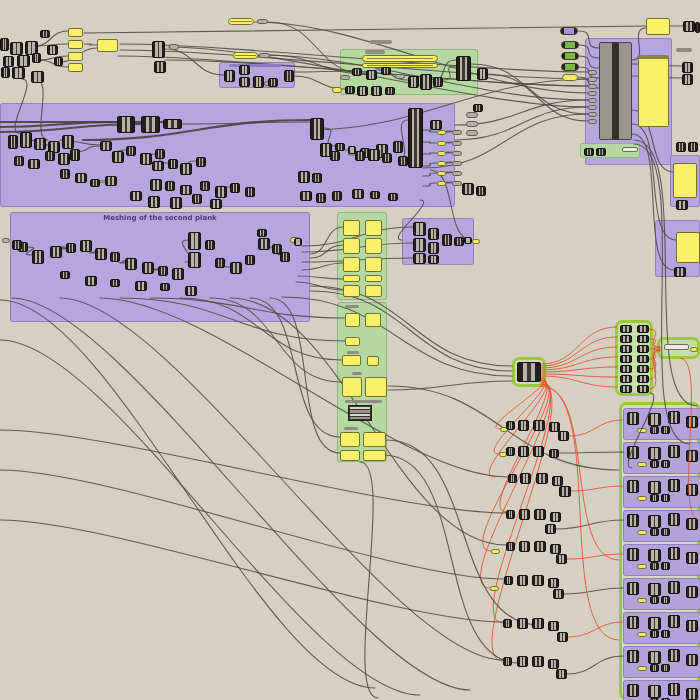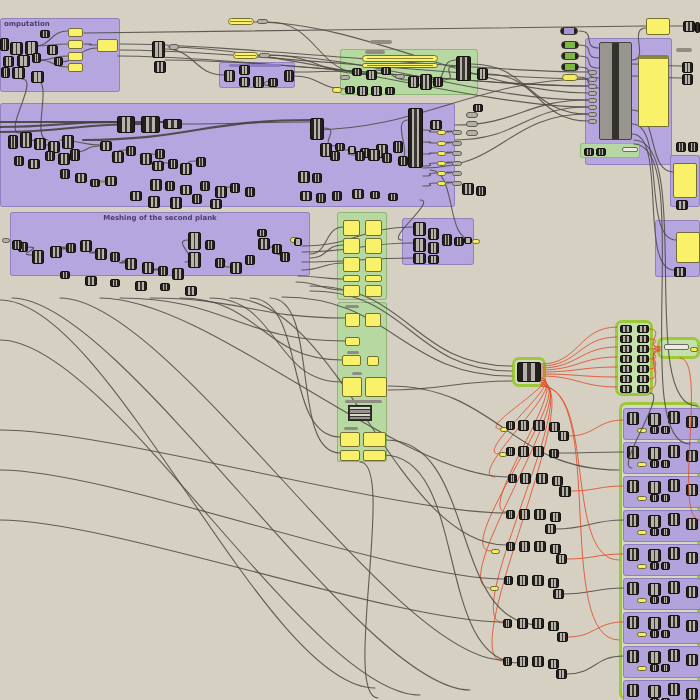--- a/index.html
+++ b/index.html
@@ -33,25 +33,22 @@
   .bar.white{background:#eceae3;border:1px solid #6e6b62;box-sizing:border-box;}
   .table{position:absolute;background:#35332e;border:1px solid #26241f;display:flex;
          flex-direction:column;padding:1px;gap:1px;box-sizing:border-box;}
   .table i{flex:1;background:#d9d6cd;}
   .table i:nth-child(even){background:#97948b;}
 </style>
 </head>
 <body>
 
 <div id="cv">
-    <div class="group purple" style="left: 0px; top: 18px; width: 120px; height: 74px;">
-      <div class="glabel" style="text-align: left; padding-left: 3px;">omputation</div>
-    </div>
     <div class="group purple" style="left: 0px; top: 103px; width: 455px; height: 104px;"></div>
-    <div class="group purple" style="left: 10px; top: 212px; width: 300px; height: 64px;">
+    <div class="group purple" style="left: 10px; top: 212px; width: 300px; height: 110px;">
       <div class="glabel" style="text-align: center;">Meshing of the second plank</div>
     </div>
     <div class="group purple" style="left: 219px; top: 62px; width: 76px; height: 26px;"></div>
     <div class="group green" style="left: 340px; top: 49px; width: 138px; height: 46px;"></div>
     <div class="group purple" style="left: 585px; top: 38px; width: 87px; height: 127px;"></div>
     <div class="group green" style="left: 580px; top: 143px; width: 60px; height: 15px;"></div>
     <div class="group purple" style="left: 670px; top: 155px; width: 30px; height: 52px;"></div>
     <div class="group purple" style="left: 655px; top: 220px; width: 45px; height: 57px;"></div>
     <div class="group green" style="left: 337px; top: 212px; width: 50px; height: 88px;"></div>
     <div class="group green" style="left: 337px; top: 302px; width: 50px; height: 160px;"></div>

